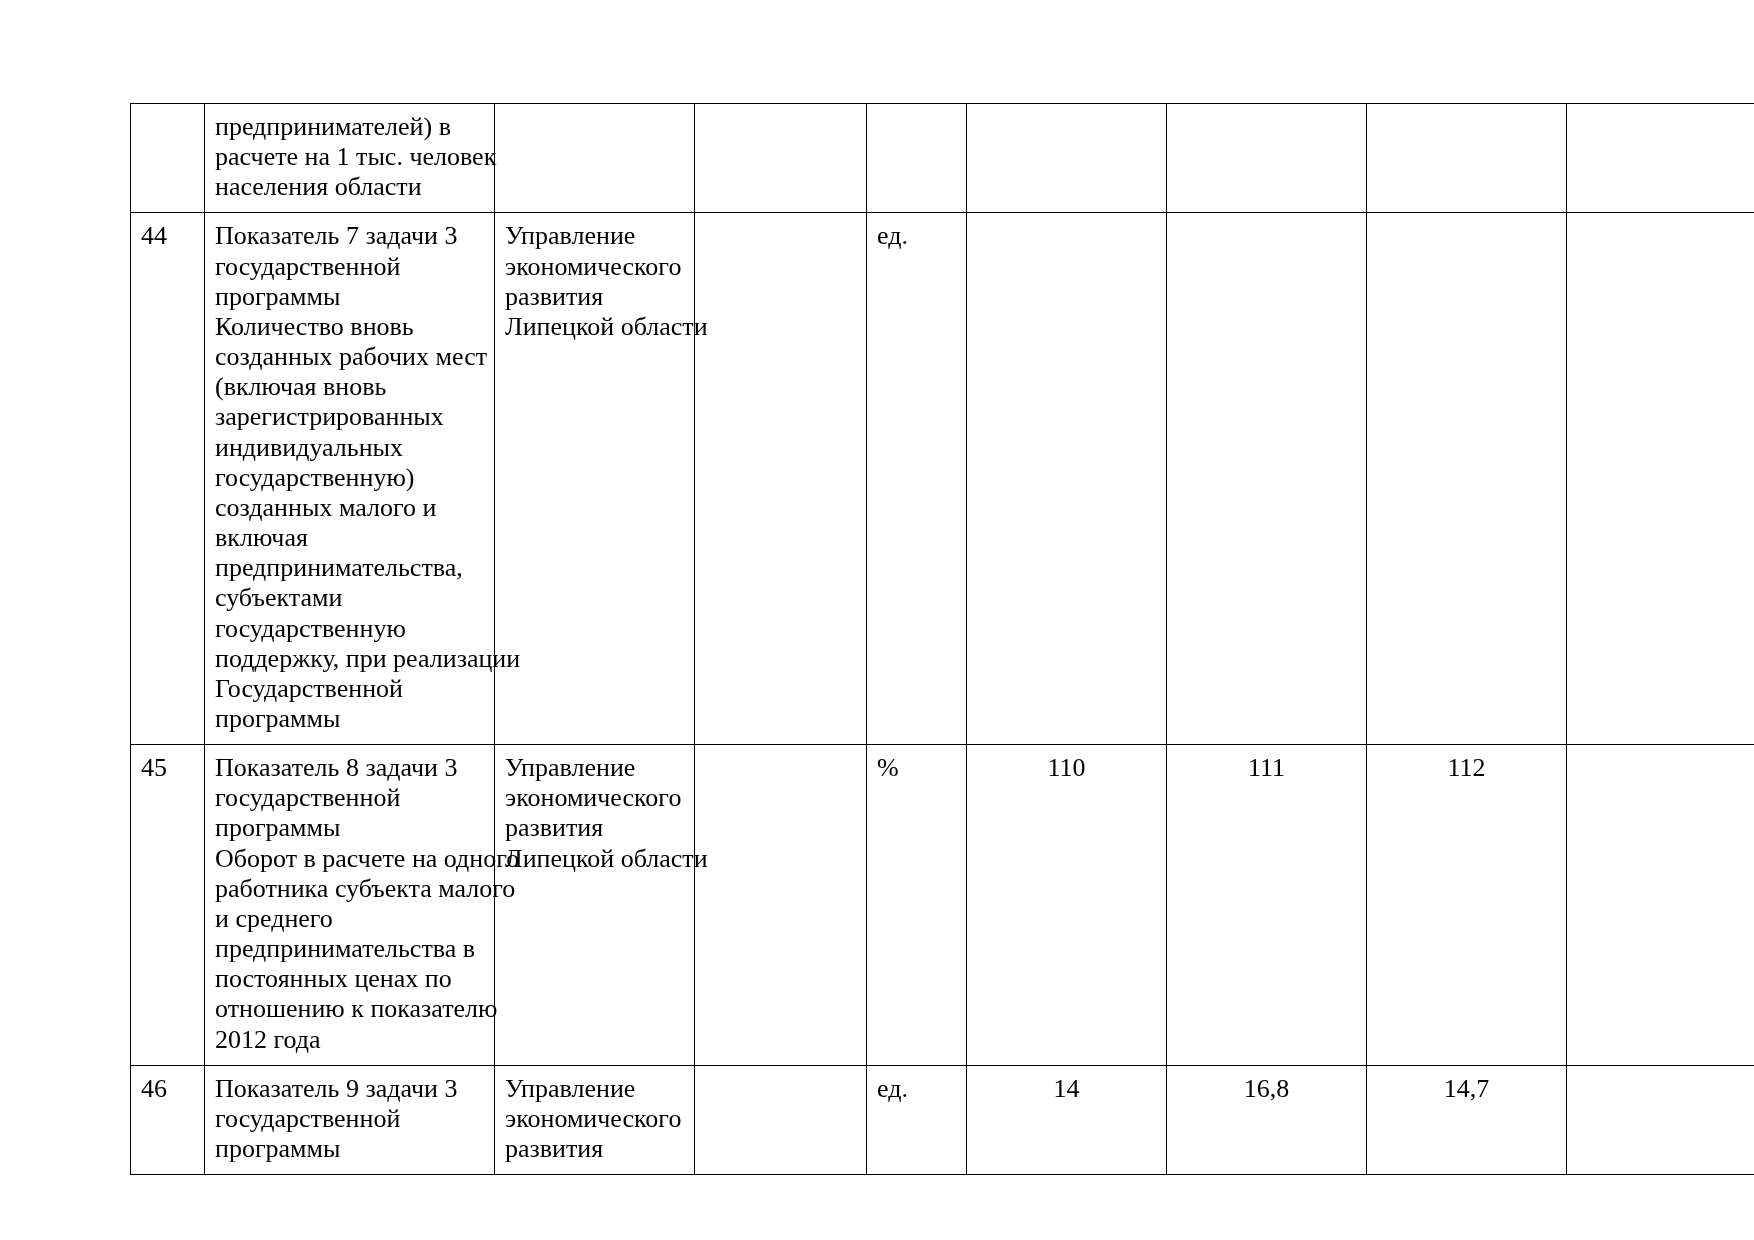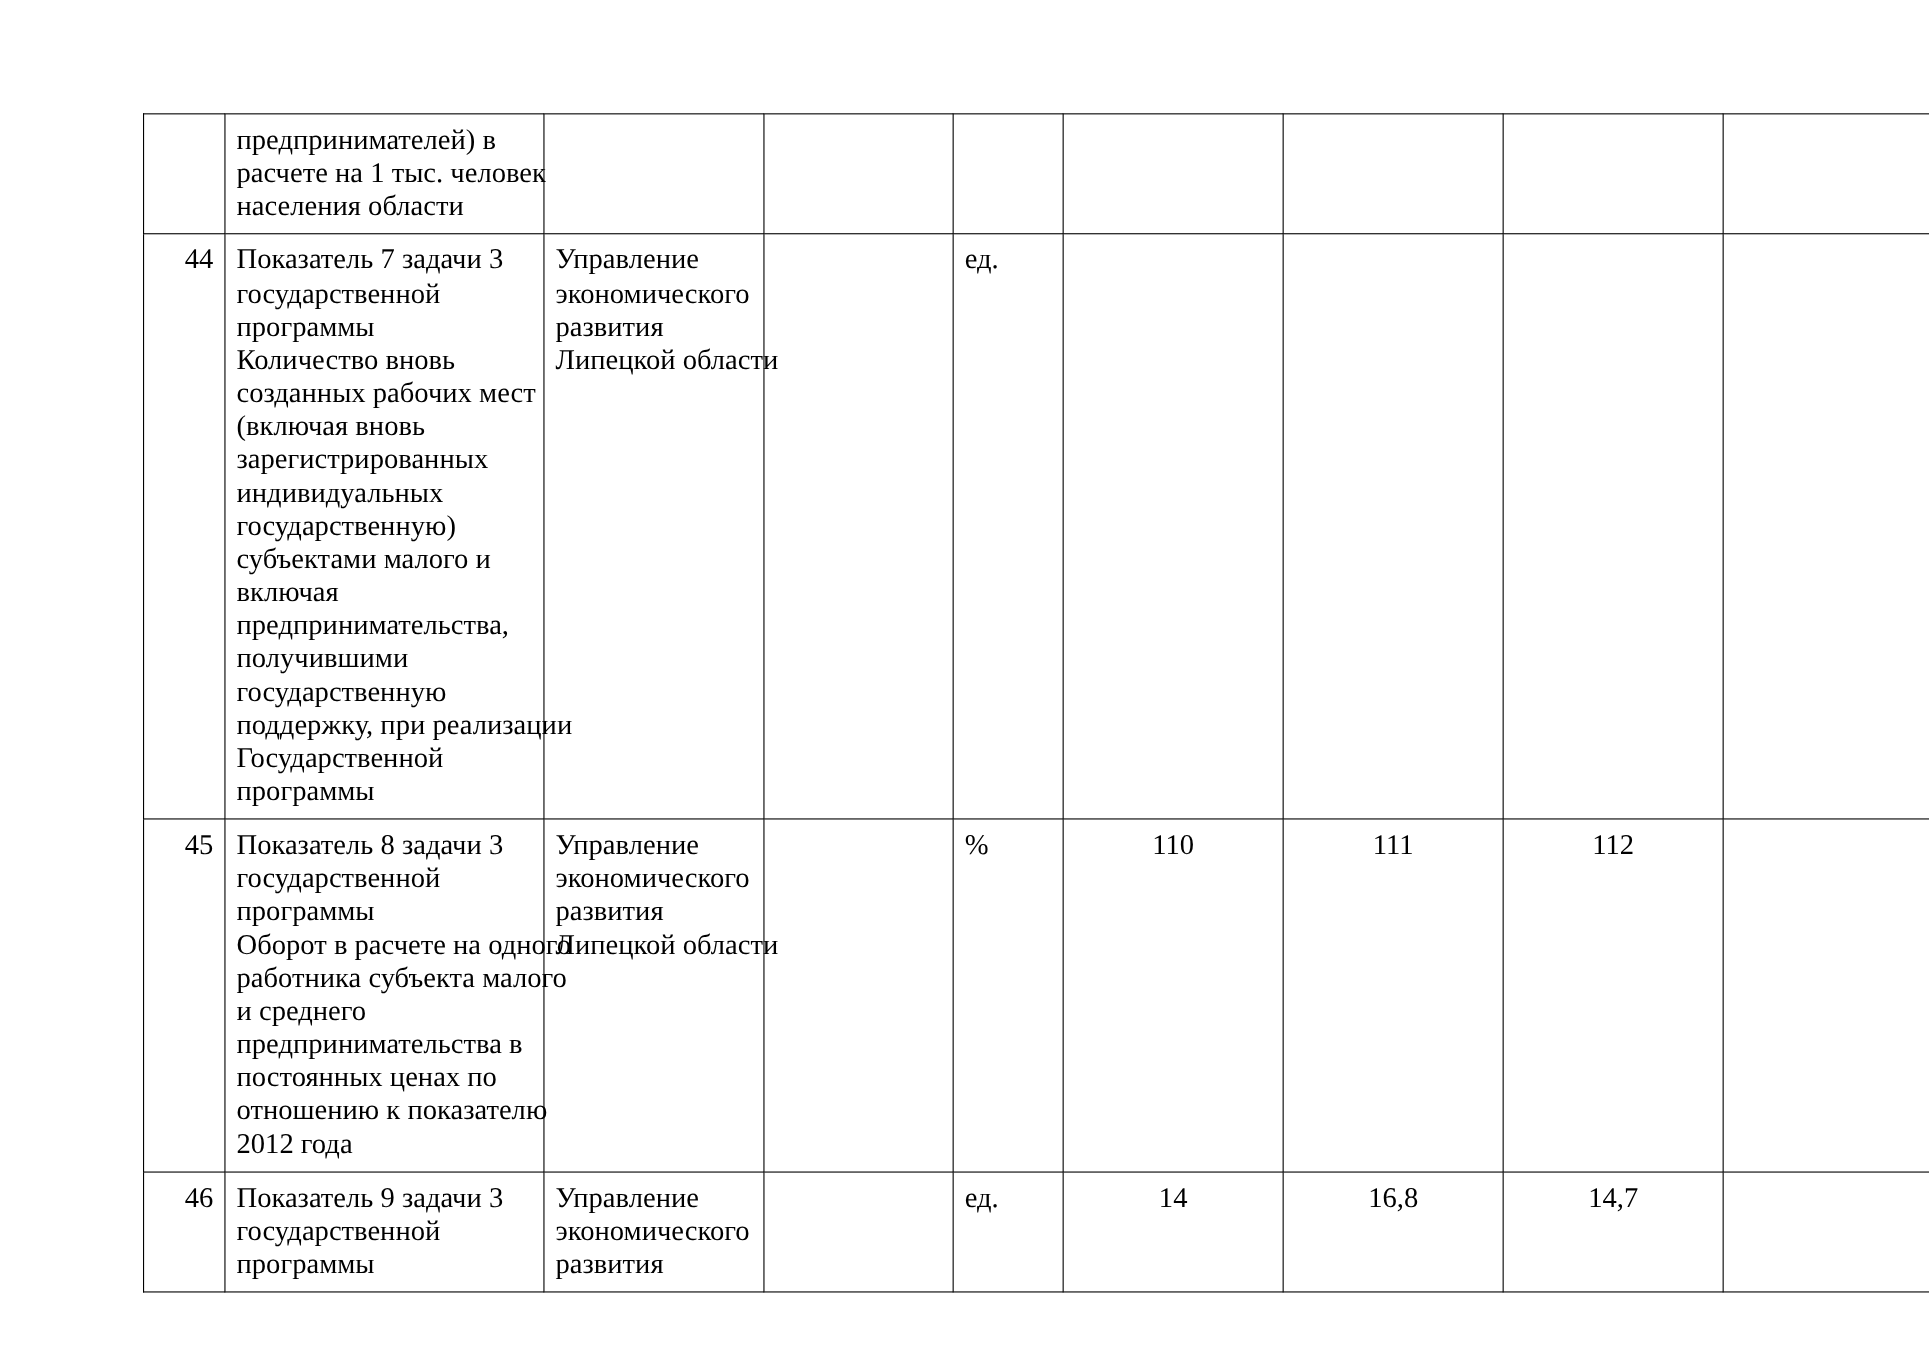--- a/index.html
+++ b/index.html
@@ -46,21 +46,21 @@
   col.c-name   { width: 290px; }
   col.c-resp   { width: 200px; }
   col.c-src    { width: 172px; }
   col.c-unit   { width: 100px; }
   col.c-v1     { width: 200px; }
   col.c-v2     { width: 200px; }
   col.c-v3     { width: 200px; }
   col.c-v4     { width: 188px; }
 
   .cell-num {
-    text-align: right;
+    text-align: left;
   }
   .cell-center {
     text-align: center;
   }
   .cell-text {
     text-align: left;
   }
   .txt-line {
     display: block;
     white-space: pre;
@@ -111,24 +111,24 @@
           <td class="cell-text">
               <span class="txt-line">Показатель 7 задачи 3</span>
               <span class="txt-line">государственной</span>
               <span class="txt-line">программы</span>
               <span class="txt-line">Количество вновь</span>
               <span class="txt-line">созданных рабочих мест</span>
               <span class="txt-line">(включая вновь</span>
               <span class="txt-line">зарегистрированных</span>
               <span class="txt-line">индивидуальных</span>
               <span class="txt-line">государственную)</span>
-              <span class="txt-line">субъектами малого и</span>
+              <span class="txt-line">созданных малого и</span>
               <span class="txt-line">включая</span>
               <span class="txt-line">предпринимательства,</span>
-              <span class="txt-line">получившими</span>
+              <span class="txt-line">субъектами</span>
               <span class="txt-line">государственную</span>
               <span class="txt-line">поддержку, при реализации</span>
               <span class="txt-line">Государственной</span>
               <span class="txt-line">программы</span>
             </td>
           <td class="cell-text">
               <span class="txt-line">Управление</span>
               <span class="txt-line">экономического</span>
               <span class="txt-line">развития</span>
               <span class="txt-line">Липецкой области</span>

